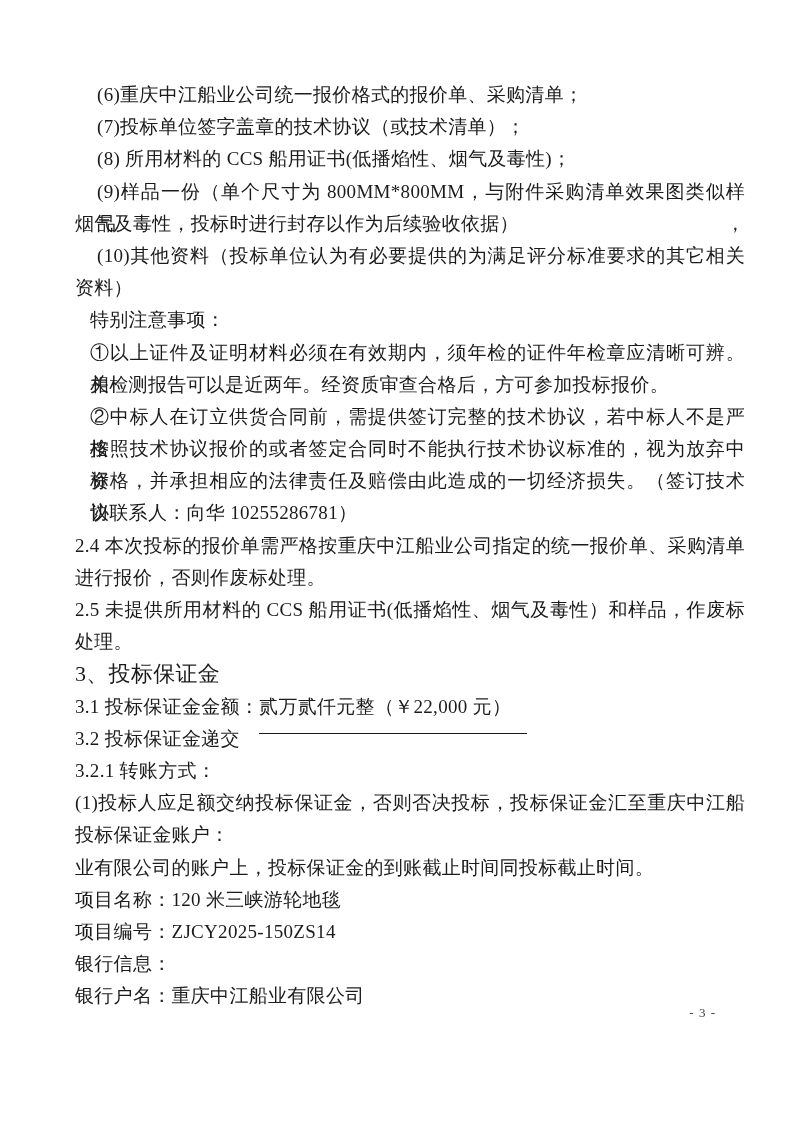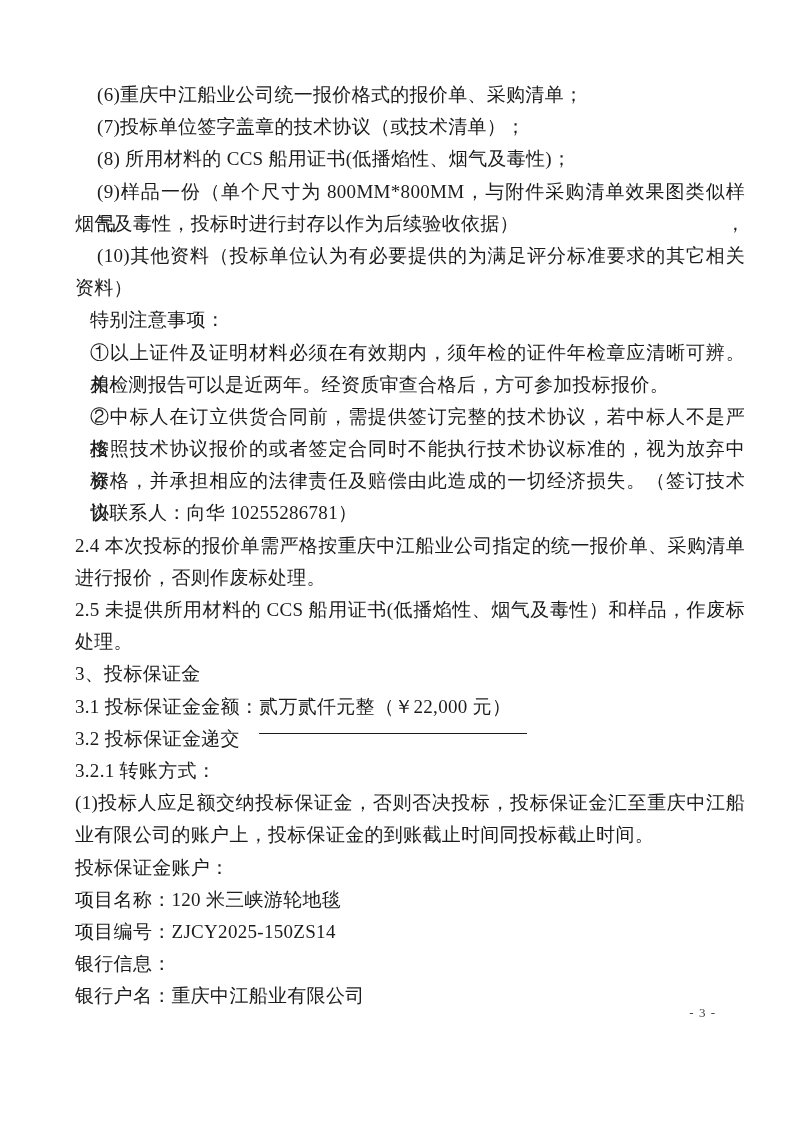--- a/index.html
+++ b/index.html
@@ -26,21 +26,21 @@
   .ind2 { padding-left: 22px; }
   
   .blk { padding-left: 15px; }
   
   .full {
     text-align: justify;
     text-align-last: justify;
     text-justify: inter-character;
   }
   .bold { font-weight: normal; }
-  .h3 { font-size: 19px; }
+  .h3 { font-size: 22px; }
   .u {
     border-bottom: 1.5px solid #1b1b1b;
     padding-right: 16px;
     padding-bottom: 16px;
   }
   .footer-pagenum {
     position: absolute;
     top: 1005px;
     right: 77px;
     font-size: 13px;
@@ -68,21 +68,21 @@
   <div class="ln blk">议联系人：向华 10255286781）</div>
   <div class="ln full">2.4 本次投标的报价单需严格按重庆中江船业公司指定的统一报价单、采购清单</div>
   <div class="ln">进行报价，否则作废标处理。</div>
   <div class="ln full">2.5 未提供所用材料的 CCS 船用证书(低播焰性、烟气及毒性）和样品，作废标</div>
   <div class="ln">处理。</div>
   <div class="ln bold h3">3、投标保证金</div>
   <div class="ln"><span>3.1 投标保证金金额：</span><span class="u">贰万贰仟元整（￥22,000 元）</span></div>
   <div class="ln">3.2 投标保证金递交</div>
   <div class="ln">3.2.1 转账方式：</div>
   <div class="ln full">(1)投标人应足额交纳投标保证金，否则否决投标，投标保证金汇至重庆中江船</div>
+  <div class="ln">投标保证金账户：</div>
   <div class="ln">业有限公司的账户上，投标保证金的到账截止时间同投标截止时间。</div>
-  <div class="ln">投标保证金账户：</div>
   <div class="ln">项目名称：120 米三峡游轮地毯</div>
   <div class="ln">项目编号：ZJCY2025-150ZS14</div>
   <div class="ln">银行信息：</div>
   <div class="ln">银行户名：重庆中江船业有限公司</div>
 </div>
 
 <div class="footer-pagenum">- 3 -</div>
 
 </body></html>

